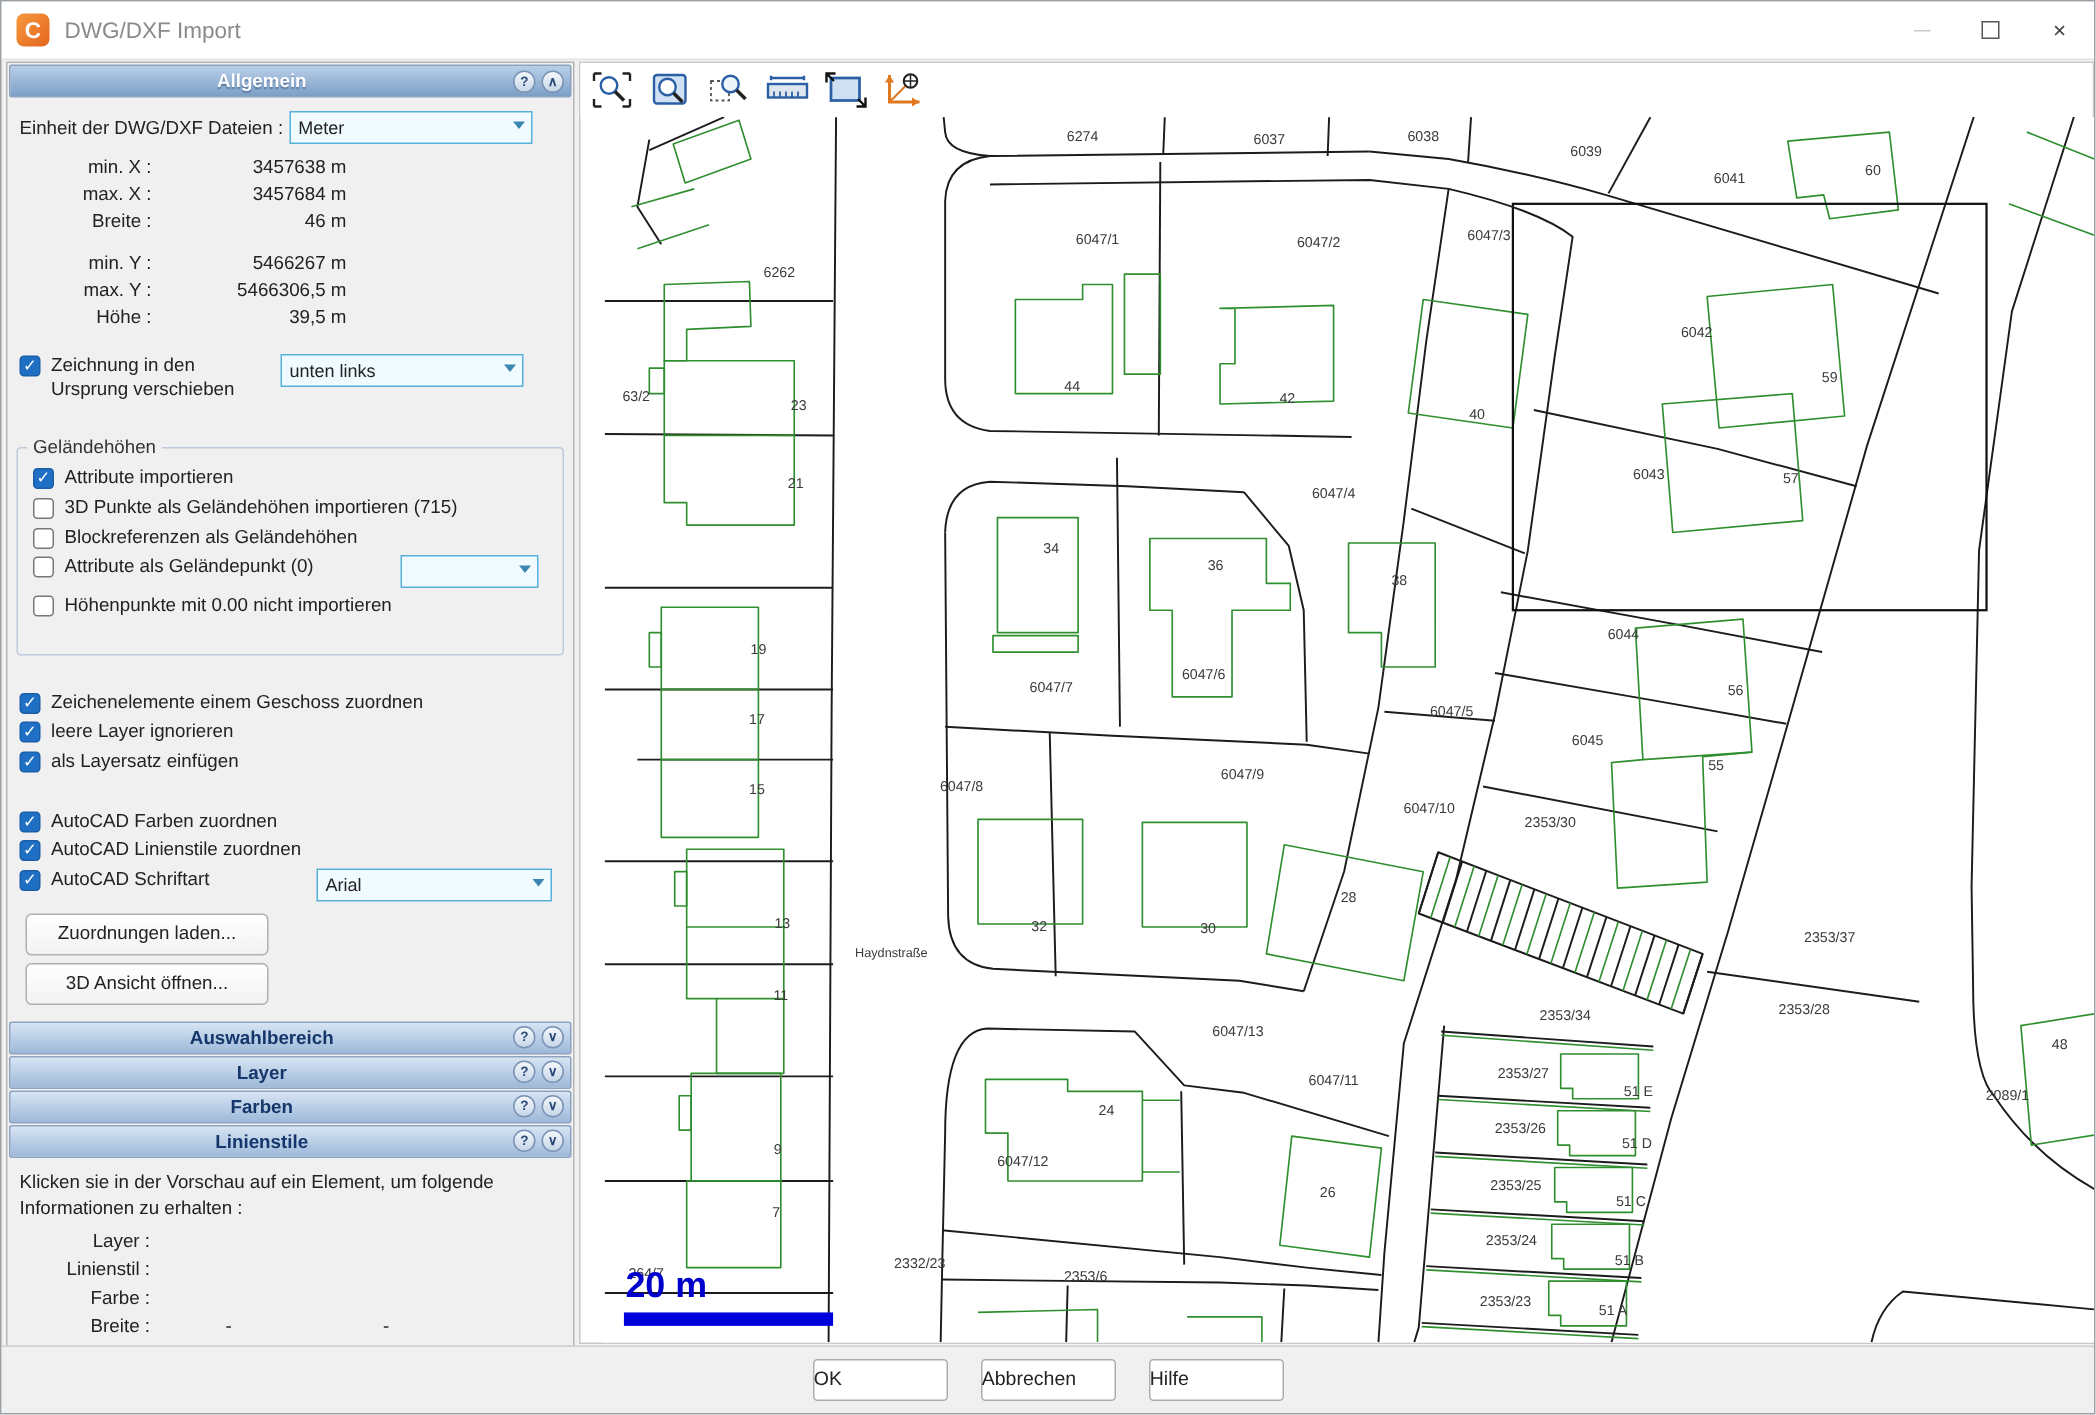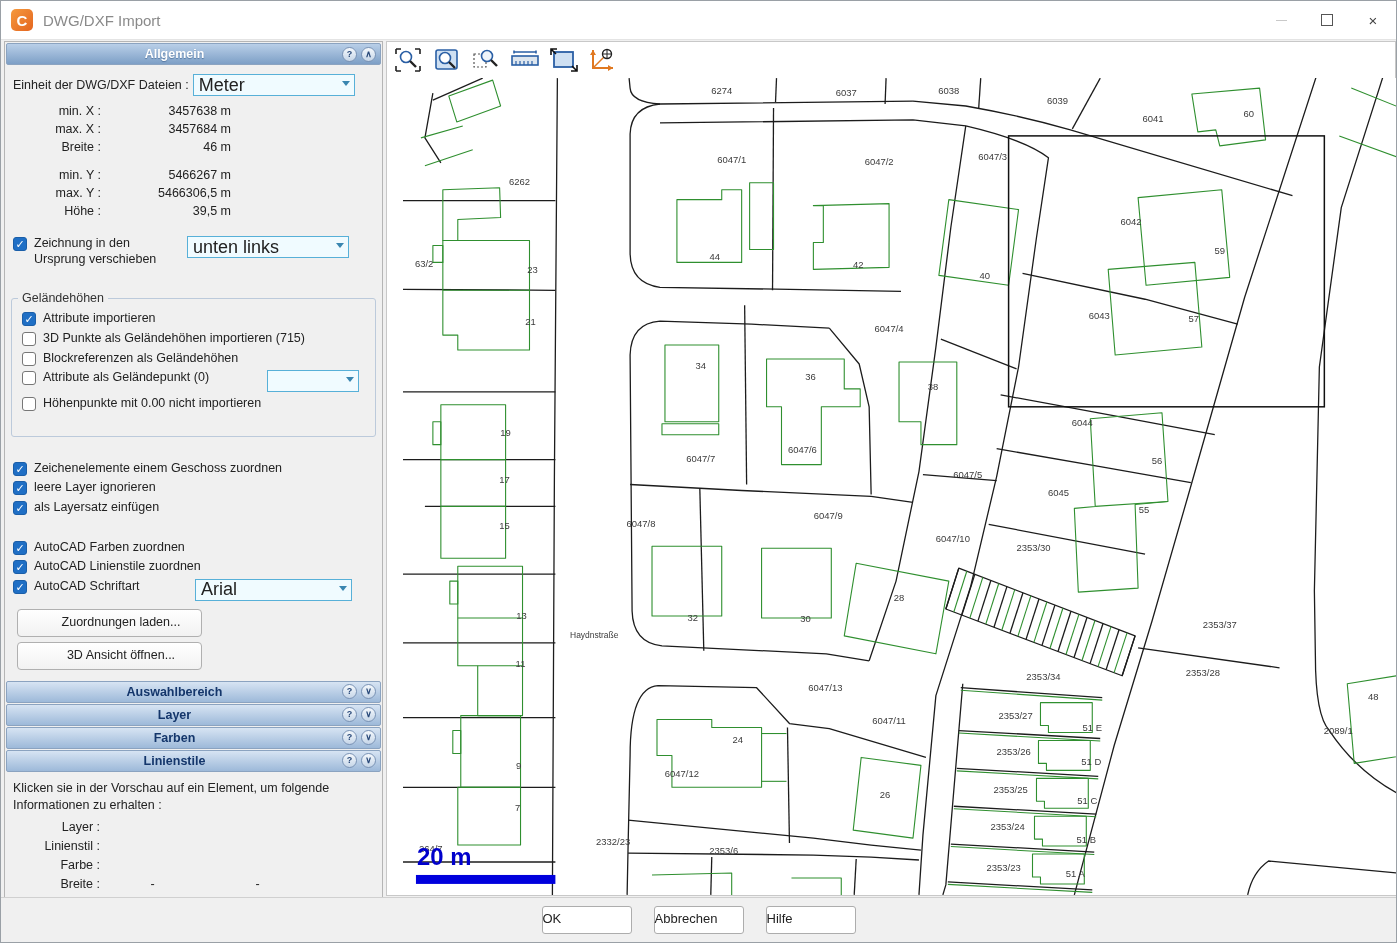--- a/index.html
+++ b/index.html
@@ -13,34 +13,34 @@
   .wbtn .minbar{width:11px;height:1px;background:#c9c9c9;}
   .wbtn .maxbox{width:10px;height:10px;border:1px solid #555;}
   
   #panel{position:absolute;left:3px;top:40px;width:377px;height:855px;background:#f0f0f0;border:1px solid #b5b5b5;font-size:12.5px;color:#222;}
   .sechead{height:20px;display:flex;align-items:center;border:1px solid #8ba3c0;border-radius:2px;background:linear-gradient(#d7e4f3,#9db9d9);margin:1px;}
   .sechead.open{background:linear-gradient(#b9cfe8,#7d9fc6);}
   .sechead .st{flex:1;text-align:center;font-weight:bold;font-size:12.5px;color:#14366b;}
   .sechead.open .st{color:#ffffff;text-shadow:0 1px 1px #5577a0;}
   .cbtn{width:13px;height:13px;border-radius:50%;border:1px solid #7a93b5;background:linear-gradient(#f4f8fc,#c6d6e8);color:#2a4a7a;font-size:9px;line-height:12px;text-align:center;margin-right:4px;font-weight:bold;}
   .row{display:flex;align-items:center;margin:6px 8px;}
-  .combo{background:#f0fbff;border:1px solid #57b0d8;height:20px;display:flex;align-items:center;font-size:18px;padding-left:5px;position:relative;}
+  .combo{background:#f0fbff;border:1px solid #57b0d8;height:20px;display:flex;align-items:center;font-size:12px;padding-left:5px;position:relative;}
   .combo .arr{position:absolute;right:4px;top:6px;width:0;height:0;border-left:4px solid transparent;border-right:4px solid transparent;border-top:5px solid #3a86b0;}
   .statgrid{margin:4px 8px 0 8px;}
   .statrow{display:flex;height:18px;align-items:center;}
   .statrow .sl{width:88px;text-align:right;}
   .statrow .sv{width:130px;text-align:right;}
   .gap{height:10px;}
   .chkrow{display:flex;align-items:flex-start;margin:4px 8px;}
   .chk{width:14px;height:14px;border-radius:3px;flex:0 0 14px;margin-right:7px;margin-top:1px;box-sizing:border-box;}
   .chk.on{background:#1f6fc5;border:1px solid #1a5ea8;color:#fff;font-size:11px;line-height:13px;text-align:center;}
   .chk.off{background:#fff;border:1px solid #777;}
   fieldset{border:1px solid #bccadb;border-radius:3px;margin:10px 6px 8px 6px;padding:2px 2px 20px 2px;}
   legend{font-size:12.5px;color:#333;padding:0 4px;margin-left:4px;}
-  .pbtn{display:block;width:160px;height:26px;background:linear-gradient(#ffffff,#f2f2f2);border:1px solid #b0b0b0;border-radius:4px;font-size:12.5px;margin:5px 0 0 12px;text-align:center;line-height:24px;color:#222;padding-left:23px;}
+  .pbtn{display:block;width:160px;height:26px;background:linear-gradient(#ffffff,#f2f2f2);border:1px solid #b0b0b0;border-radius:4px;font-size:12.5px;margin:5px 0 0 12px;text-align:center;line-height:24px;color:#222;}
   #infotext{margin:8px 8px 2px 8px;line-height:1.35;}
   .inforow{display:flex;height:19px;align-items:center;}
   .inforow .il{width:95px;text-align:right;}
   .inforow .iv1{width:105px;text-align:center;}
   .inforow .iv2{width:105px;text-align:center;}
   
   #preview{position:absolute;left:385px;top:40px;width:1010px;height:855px;background:#ffffff;border:1px solid #c8c8c8;box-sizing:border-box;}
   #toolbar{position:absolute;left:0;top:0;right:0;height:36px;background:#fff;display:flex;align-items:center;gap:9px;padding-left:6px;}
   .ticon{width:30px;height:28px;display:flex;align-items:center;justify-content:center;}
   #mapwrap{position:absolute;left:16px;top:36px;width:1008px;height:817px;overflow:hidden;background:#fff;}
@@ -168,21 +168,21 @@
           <span class="chk on">✓</span>
           <span style="line-height: 1.25;">AutoCAD Farben zuordnen</span>
         </div>
         <div class="chkrow">
           <span class="chk on">✓</span>
           <span style="line-height: 1.25;">AutoCAD Linienstile zuordnen</span>
         </div>
         <div class="chkrow">
           <span class="chk on">✓</span>
           <span style="line-height: 1.25;">AutoCAD Schriftart</span>
-          <span class="combo" style="width: 150px; margin-left: auto; margin-right: 22px;">
+          <span class="combo" style="width: 150px; margin-left: auto; margin-right: 6px;">
             <span>Arial</span>
             <span class="arr"></span>
           </span>
         </div>
       </div>
 
     <div style="margin-top:8px;">
         <div class="pbtn">Zuordnungen laden...</div>
         <div class="pbtn">3D Ansicht öffnen...</div>
       </div>

